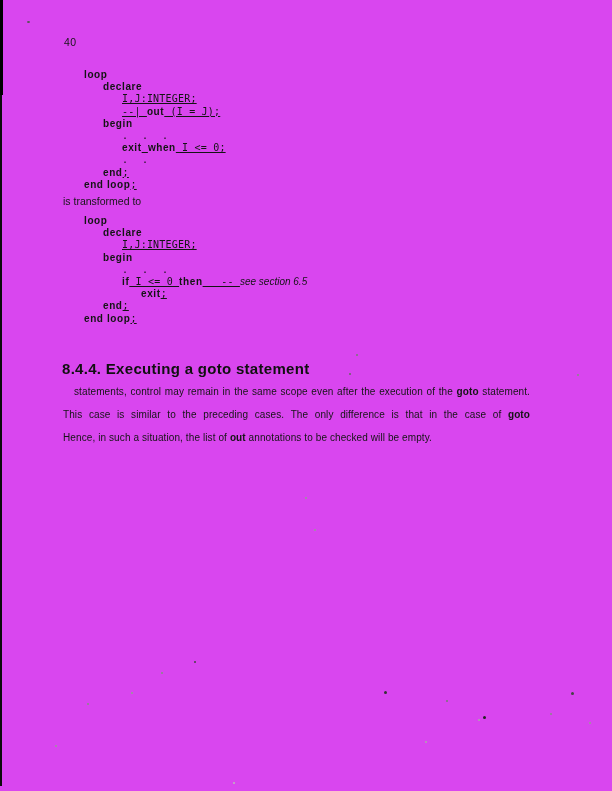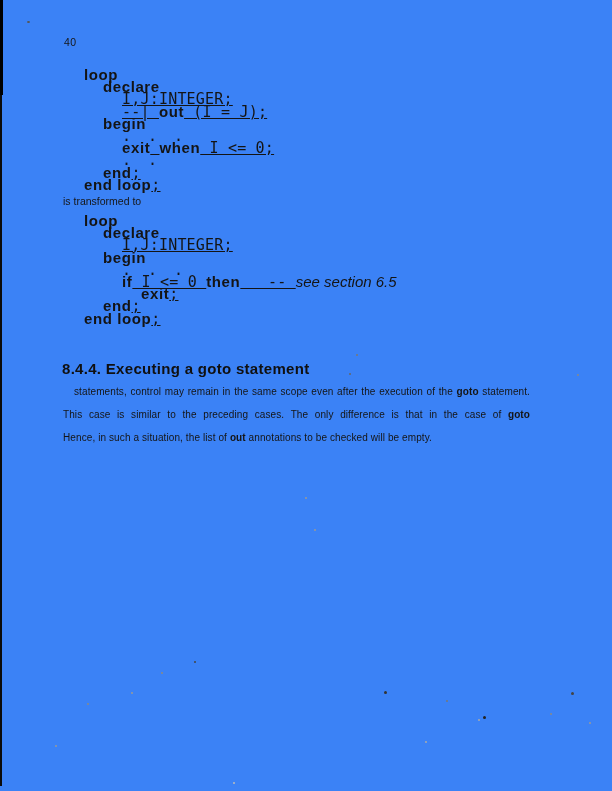--- a/index.html
+++ b/index.html
@@ -1,29 +1,29 @@
 <!DOCTYPE html>
 <html><head>
 <meta charset="utf-8">
 <style>
   html,body{margin:0;padding:0;}
   body{
     width:612px;height:791px;background:#ffffff;overflow:hidden;
     font-family:"Liberation Sans",sans-serif;color:#161616;
   }
-  .page{position:relative;width:612px;height:791px;background:#3b82f6;}
+  .page{position:relative;width:612px;height:791px;background:#d946ef;}
 
   
   .scan-edge{position:absolute;left:0;top:0;width:2px;height:786px;background:#0b0b0b;}
   .scan-edge-top{position:absolute;left:0;top:0;width:3px;height:95px;background:#000;}
   .speck{position:absolute;border-radius:50%;}
 
   .pagenum{position:absolute;left:64px;top:36px;font-size:10.5px;letter-spacing:0.3px;}
 
-  .codeblock{position:absolute;font-size:15px;line-height:12.2px;color:#141414;}
+  .codeblock{position:absolute;font-size:10px;line-height:12.2px;color:#141414;}
   .codeblock .line{white-space:pre;height:12.2px;}
   #code1{left:84px;top:69px;}
   #code2{left:84px;top:215px;}
 
   .seg-kw{font-family:"Liberation Sans",sans-serif;font-weight:700;letter-spacing:0.6px;}
   .seg-code{font-family:"DejaVu Sans Mono",monospace;letter-spacing:0.2px;text-decoration:underline;}
   .seg-it{font-family:"Liberation Sans",sans-serif;font-style:italic;}
   .seg-itcode{font-family:"DejaVu Sans Mono",monospace;font-style:italic;}
   .seg-dots{font-family:"DejaVu Sans Mono",monospace;letter-spacing:4px;}
   .seg-plain{font-family:"Liberation Sans",sans-serif;}

